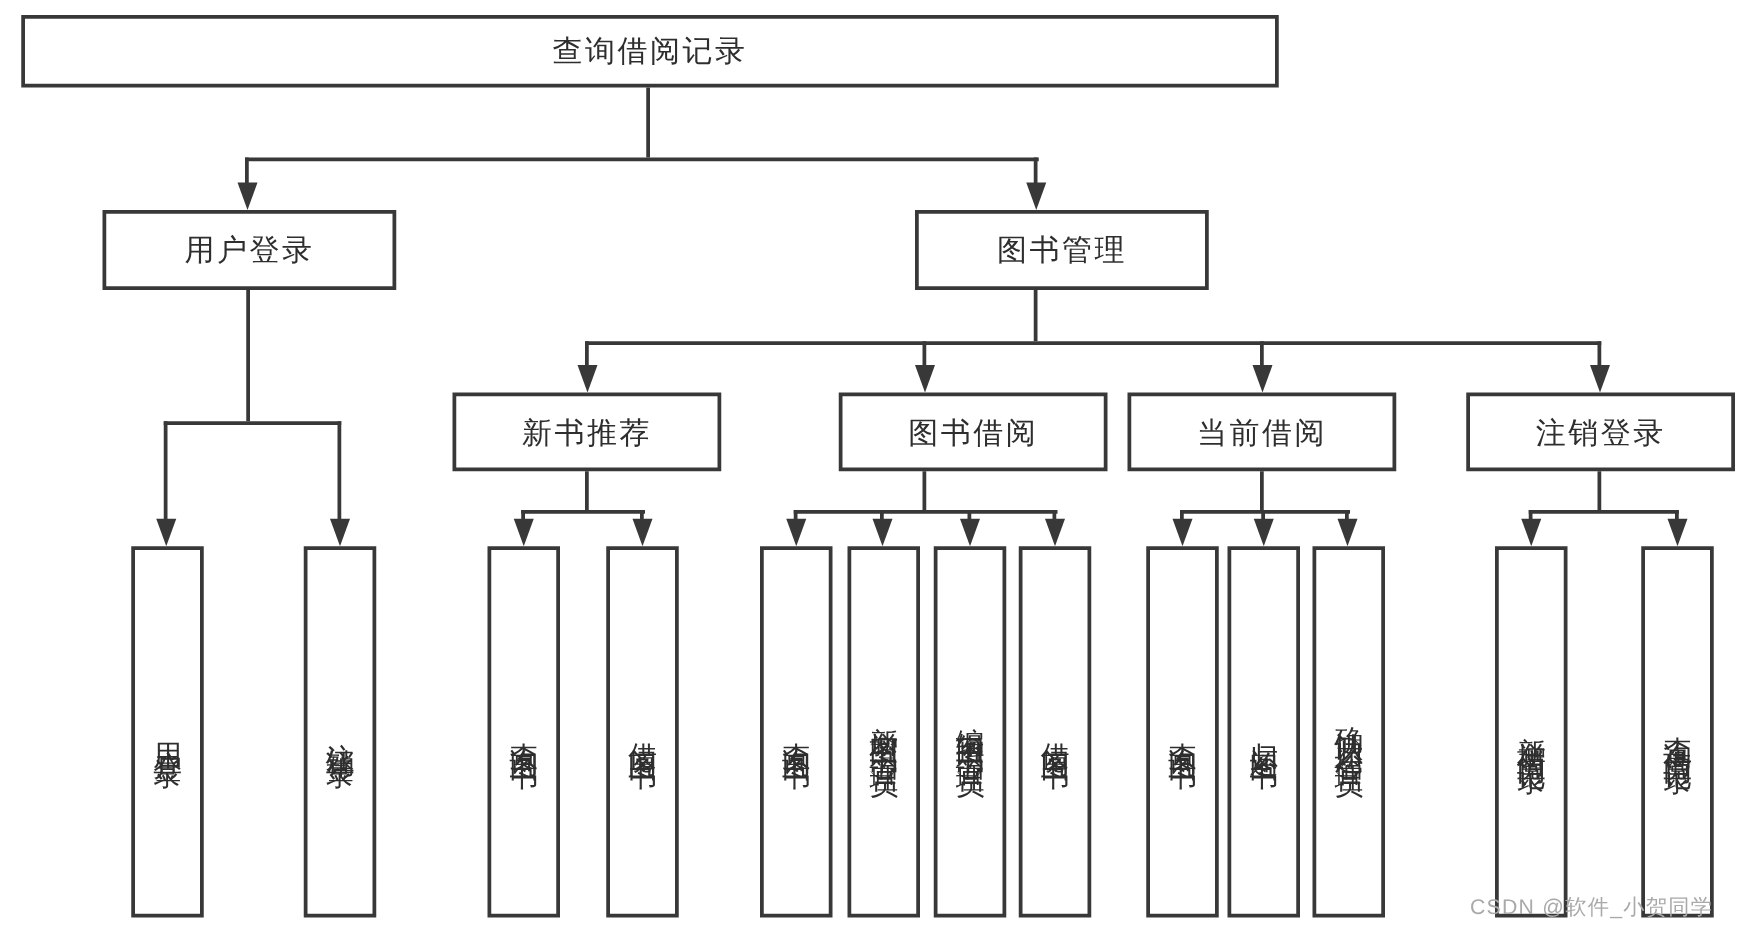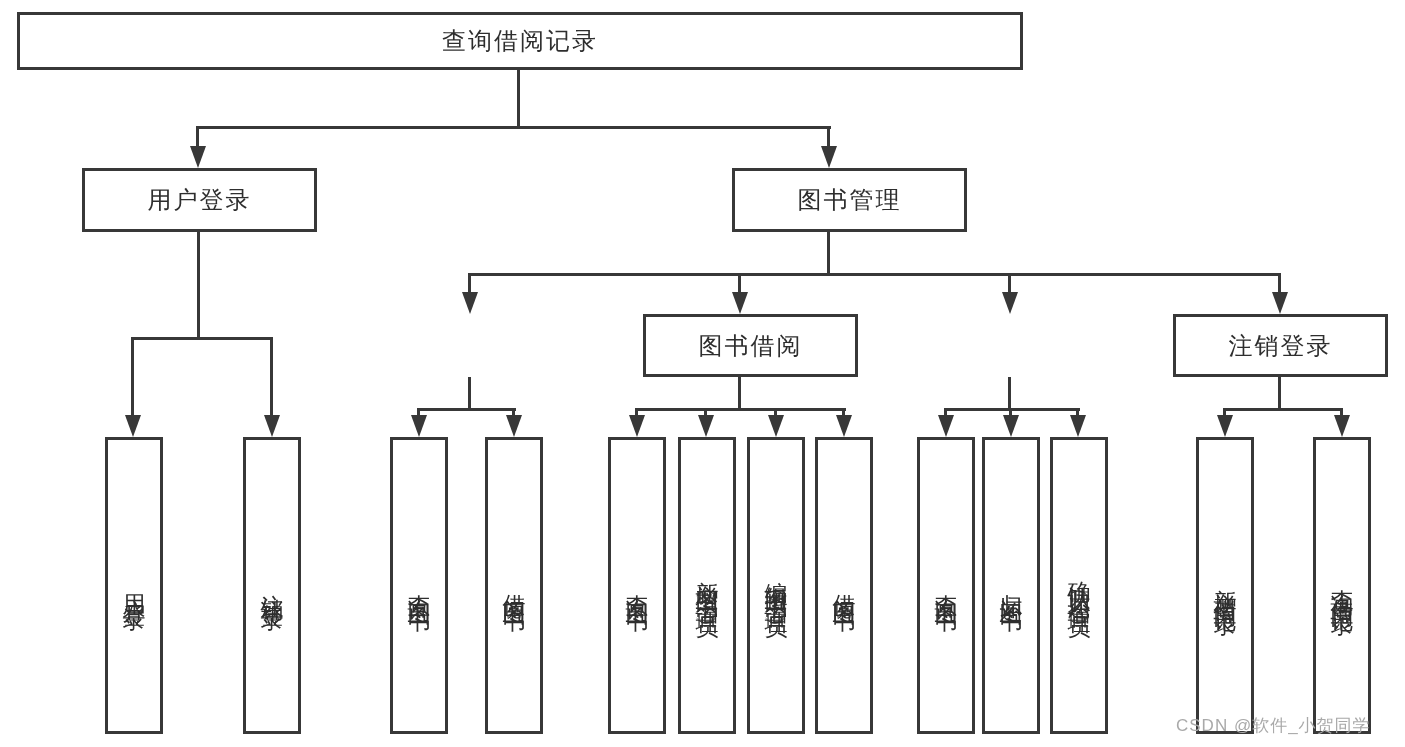--- a/index.html
+++ b/index.html
@@ -59,22 +59,28 @@
   <div class="h" style="left:468px;top:273px;width:813px"></div>
   <div class="v" style="left:468px;top:273px;height:21px"></div>
   <div class="v" style="left:738px;top:273px;height:21px"></div>
   <div class="v" style="left:1008px;top:273px;height:21px"></div>
   <div class="v" style="left:1278px;top:273px;height:21px"></div>
   <div class="a" style="left:462px;top:292px"></div>
   <div class="a" style="left:732px;top:292px"></div>
   <div class="a" style="left:1002px;top:292px"></div>
   <div class="a" style="left:1272px;top:292px"></div>
 
-  <div class="box lvl3" style="left:643px">
+  <div class="box lvl3" style="left:362px">
+    <span>新书推荐</span>
+  </div>
+  <div class="box lvl3" style="left:671px">
     <span>图书借阅</span>
+  </div>
+  <div class="box lvl3" style="left:902px">
+    <span>当前借阅</span>
   </div>
   <div class="box lvl3" style="left:1173px">
     <span>注销登录</span>
   </div>
 
   <div class="v" style="left:468px;top:377px;height:31px"></div>
   <div class="h" style="left:417px;top:408px;width:99px"></div>
   <div class="v" style="left:417px;top:408px;height:10px"></div>
   <div class="v" style="left:512px;top:408px;height:10px"></div>
   <div class="a" style="left:411px;top:415px"></div>

